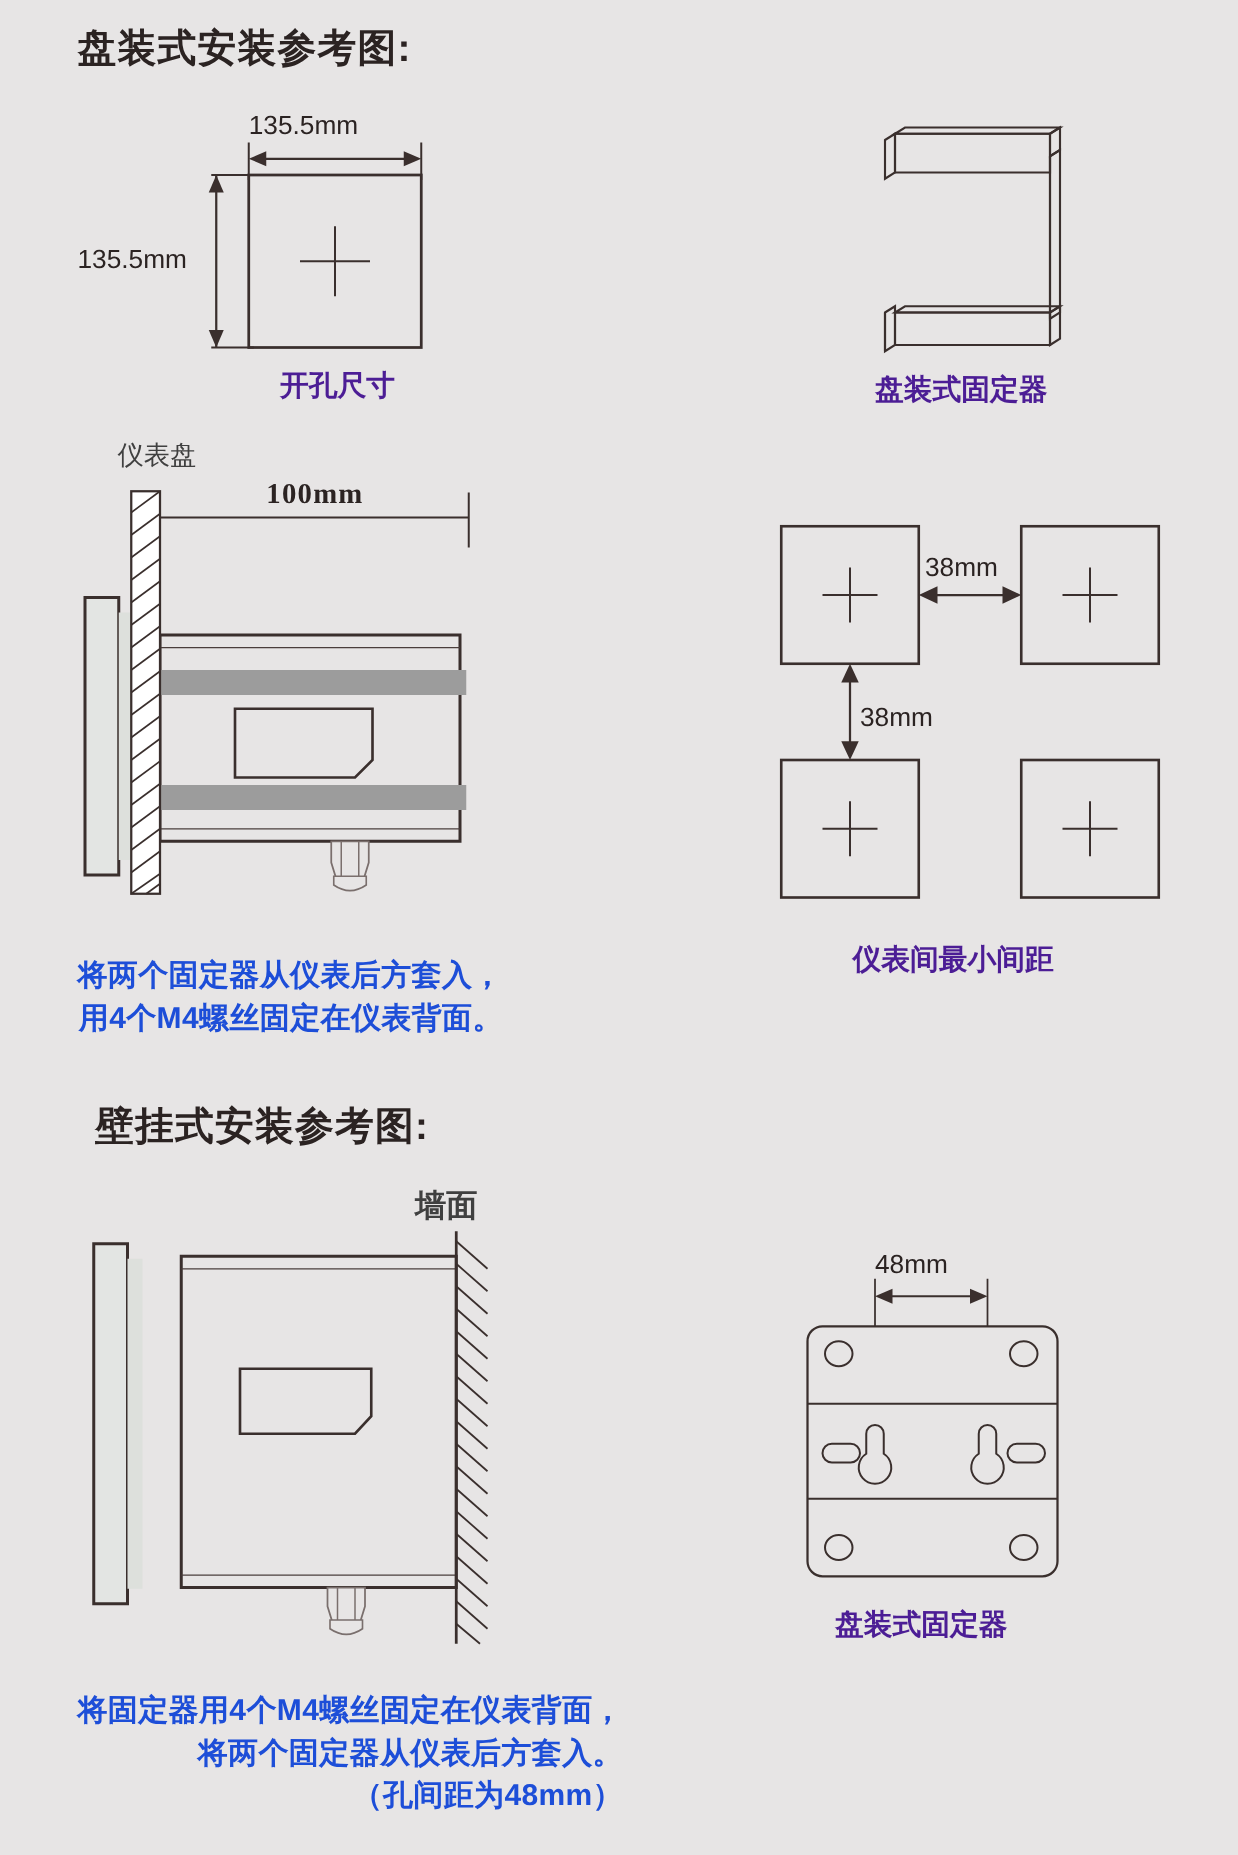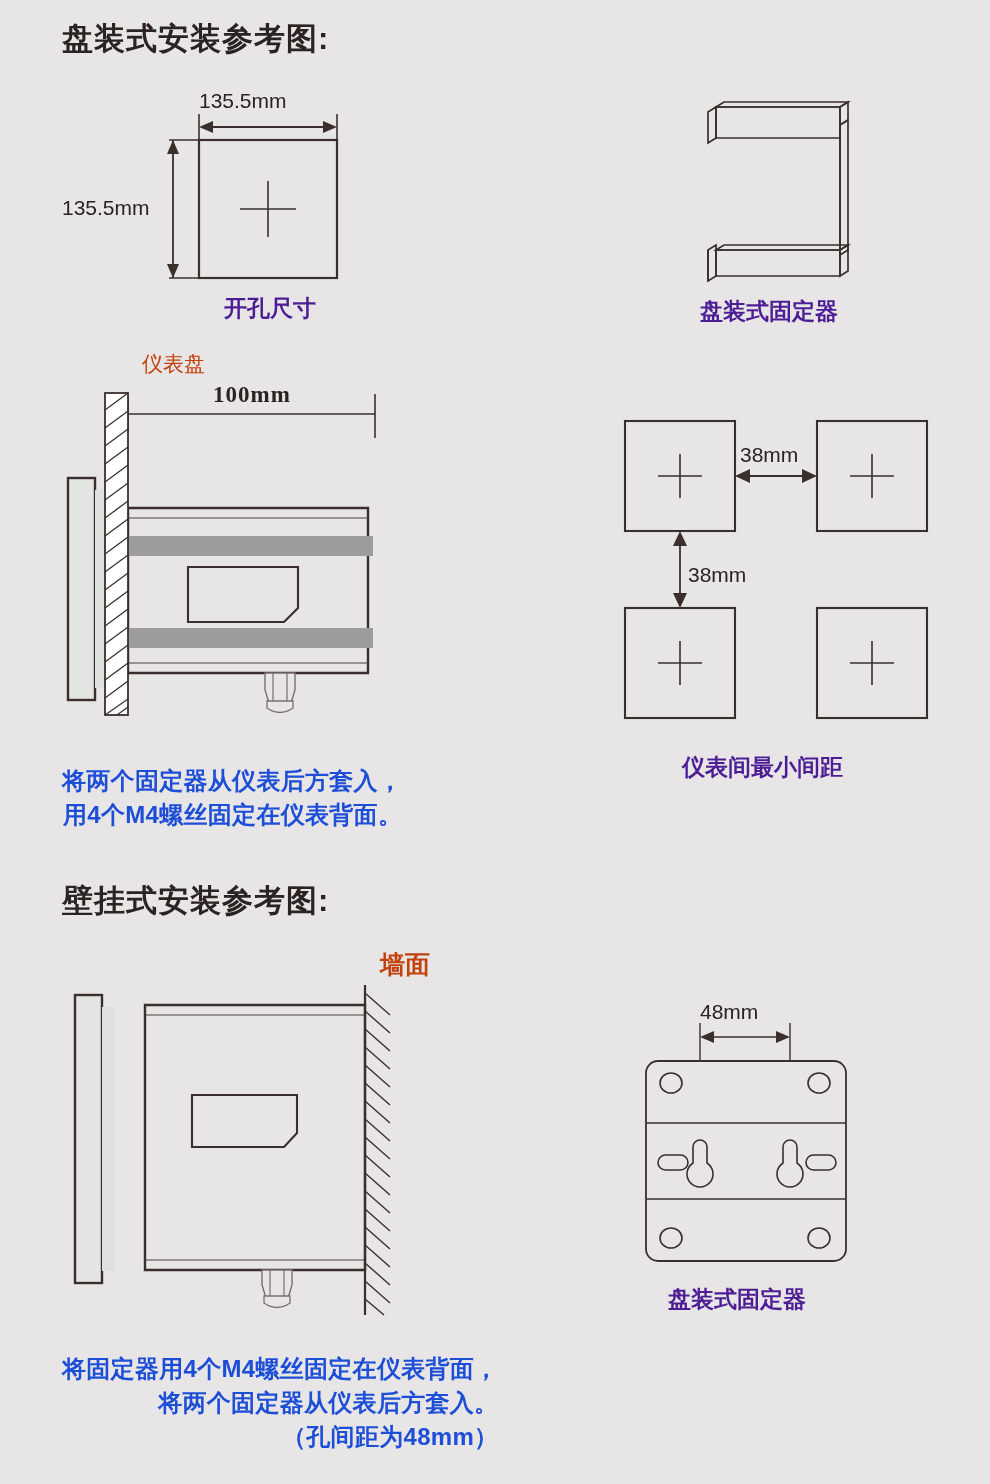--- a/index.html
+++ b/index.html
@@ -17,34 +17,33 @@
   
   .section-title {
     position: absolute;
     font-size: 31px;
     font-weight: bold;
     letter-spacing: 1px;
     color: #2b2322;
     white-space: nowrap;
   }
   #title-panel { left: 62px; top: 18px; }
-  #title-wall  { left: 62px; top: 880px; }
+  #title-wall  { left: 76px; top: 880px; }
   .sub-label {
     position: absolute;
     font-size: 23px;
     font-weight: bold;
     color: #4c1d95;
     white-space: nowrap;
   }
   .small-label {
     position: absolute;
     font-size: 21px;
-    color: #c2410c;
+    color: #404040;
     white-space: nowrap;
-    margin-left: 48px;
   }
   .dim-label {
     position: absolute;
     font-size: 21px;
     color: #2b2322;
     white-space: nowrap;
     text-align: center;
   }
   .dim-label.serif { font-family: "Liberation Serif", "DejaVu Serif", serif; font-size: 23px; letter-spacing:1px;font-weight:bold;}
   .caption-block {

